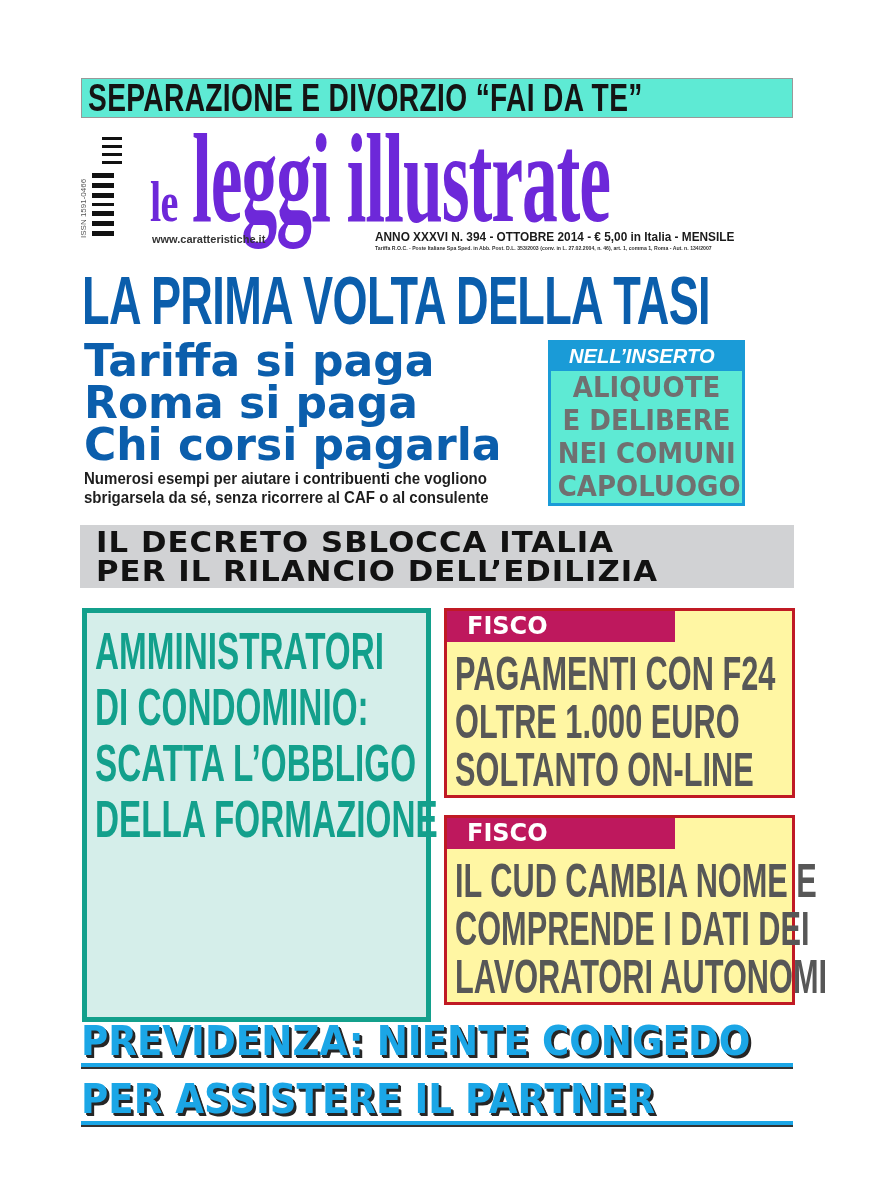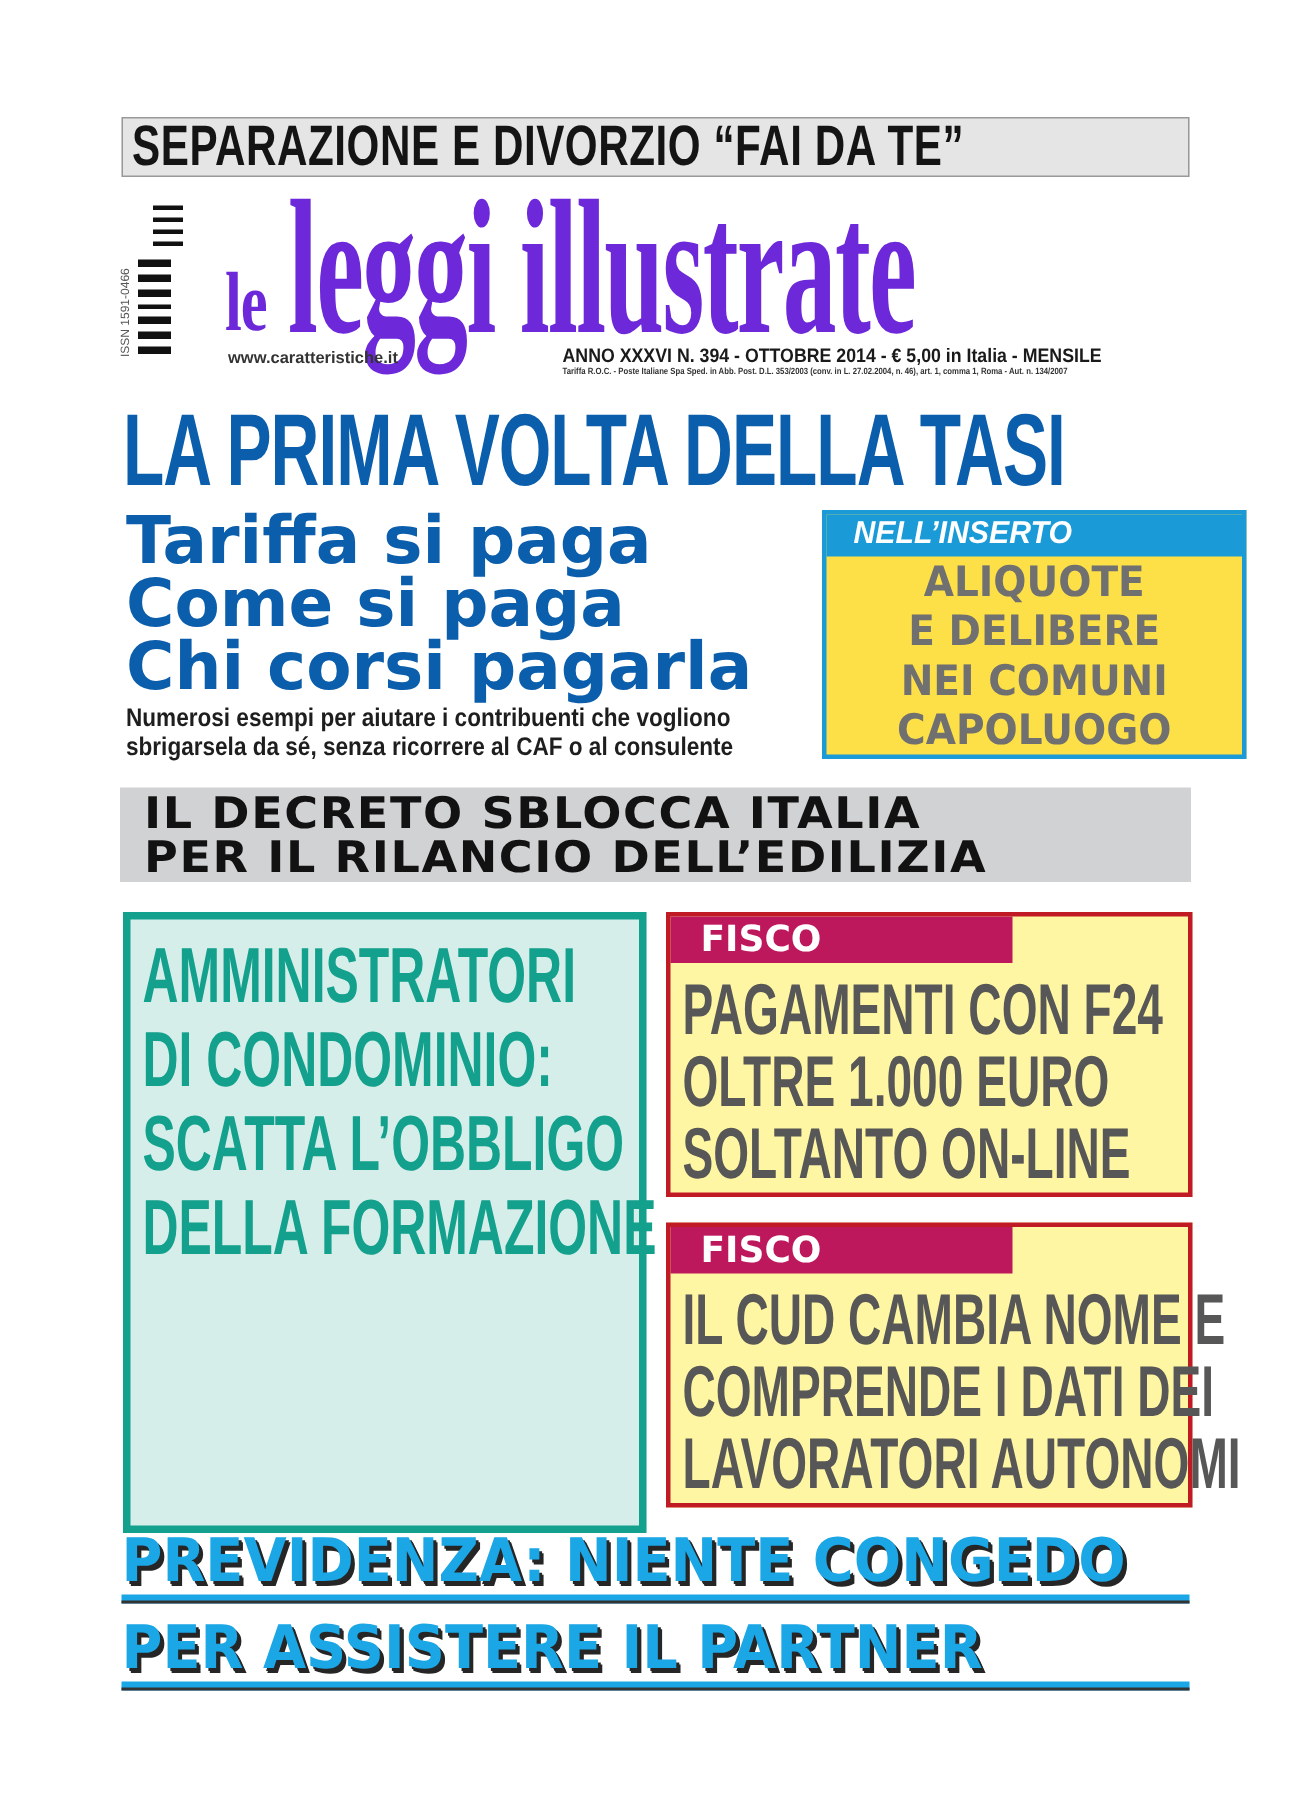--- a/index.html
+++ b/index.html
@@ -1,41 +1,41 @@
 <!DOCTYPE html>
 <html><head>
 <meta charset="utf-8">
 <style>
   html, body { margin: 0; padding: 0; background: #ffffff; }
   body { width: 874px; height: 1200px; position: relative; overflow: hidden; font-family: "Liberation Sans", sans-serif; }
   .abs { position: absolute; }
 
   
-  .top-banner { left: 81px; top: 78px; width: 712px; height: 40px; background: #e5e5e5; border: 1px solid #999; box-sizing: border-box; overflow: hidden; }
+  .top-banner { left: 81px; top: 78px; width: 712px; height: 40px; background: #5eead4; border: 1px solid #999; box-sizing: border-box; overflow: hidden; }
   .top-banner span { position: absolute; left: 6px; top: -2px; font-family: "Liberation Sans", sans-serif; font-weight: bold; font-size: 38px; line-height: 42px; color: #141414; transform: scaleX(0.74); transform-origin: left center; white-space: nowrap; letter-spacing: 0.5px; }
 
   
   .issn { left: 79px; top: 162px; font-size: 8px; color: #555; transform: rotate(-90deg); transform-origin: left top; white-space: nowrap; font-family: "Liberation Sans", sans-serif; }
   .barcode { left: 92px; top: 133px; width: 34px; height: 105px; }
   .barcode div { position: absolute; left: 0; background: #111; height: 5px; }
   .logo { left: 150px; top: 128px; height: 110px; width: 650px; color: #6d28d9; font-family: "Liberation Serif", serif; font-weight: bold; white-space: nowrap; }
   .logo .le { position: absolute; left: 0; top: 44px; font-size: 56px; line-height: 60px; transform: scaleX(0.72); transform-origin: left top; letter-spacing: -1px; }
   .logo .main { position: absolute; left: 42px; top: -14px; font-size: 128px; line-height: 128px; transform: scaleX(0.56); transform-origin: left top; letter-spacing: -2px; }
   .url { left: 152px; top: 233px; font-size: 11px; font-weight: bold; color: #333; }
   .issue { left: 375px; top: 229px; font-size: 13px; font-weight: bold; color: #1a1a1a; white-space: nowrap; transform: scaleX(0.91); transform-origin: left top; }
   .postal { left: 375px; top: 245px; font-size: 6px; font-weight: bold; color: #333; white-space: nowrap; transform: scaleX(0.86); transform-origin: left top; }
 
   
   .headline { left: 82px; top: 264px; font-size: 68px; font-weight: bold; color: #0b5eac; line-height: 72px; white-space: nowrap; transform: scaleX(0.663); transform-origin: left top; letter-spacing: -1px; }
 
   .sub { left: 84px; font-family: "DejaVu Sans", sans-serif; font-weight: bold; color: #0b5eac; font-size: 44px; line-height: 46px; white-space: nowrap; transform: scaleX(1.0); transform-origin: left top; }
   .desc { left: 84px; font-size: 17px; font-weight: bold; color: #1e1e1e; white-space: nowrap; line-height: 20px; transform: scaleX(0.885); transform-origin: left top; }
 
   
-  .insert { left: 548px; top: 340px; width: 283px; height: 166px; background: #fde047; border: 3px solid #1a9bd7; box-sizing: border-box; }
+  .insert { left: 548px; top: 340px; width: 197px; height: 166px; background: #5eead4; border: 3px solid #1a9bd7; box-sizing: border-box; }
   .insert-head { position: absolute; left: 0; top: 0; width: 100%; height: 28px; background: #1a9bd7; }
   .insert-head span { position: absolute; left: 18px; top: 1px; font-size: 21px; font-weight: bold; font-style: italic; color: #fff; white-space: nowrap; transform: scaleX(0.96); transform-origin: left top; }
   .insert-body { position: absolute; left: 0; top: 28px; width: 100%; text-align: center; }
   .insert-body div { font-family: "DejaVu Sans", sans-serif; font-weight: bold; color: #707070; font-size: 28px; line-height: 33px; white-space: nowrap; transform: scaleX(0.93); }
 
   
   .decreto { left: 80px; top: 525px; width: 714px; height: 63px; background: #d1d2d4; }
   .decreto div { position: absolute; left: 16px; font-family: "DejaVu Sans", sans-serif; font-weight: bold; font-size: 29px; line-height: 29px; color: #121212; white-space: nowrap; transform: scaleX(1.06); transform-origin: left top; letter-spacing: 1px; }
 
   
@@ -81,21 +81,21 @@
 <div class="abs logo">
   <span class="le">le</span>
   <span class="main">leggi illustrate</span>
 </div>
 <div class="abs url">www.caratteristiche.it</div>
 <div class="abs issue">ANNO XXXVI N. 394 - OTTOBRE 2014 - € 5,00 in Italia - MENSILE</div>
 <div class="abs postal">Tariffa R.O.C. - Poste Italiane Spa Sped. in Abb. Post. D.L. 353/2003 (conv. in L. 27.02.2004, n. 46), art. 1, comma 1, Roma - Aut. n. 134/2007</div>
 
 <div class="abs headline">LA PRIMA VOLTA DELLA TASI</div>
 <div class="abs sub" style="top:338px;">Tariffa si paga</div>
-<div class="abs sub" style="top:380px;">Come si paga</div>
+<div class="abs sub" style="top:380px;">Roma si paga</div>
 <div class="abs sub" style="top:422px;">Chi corsi pagarla</div>
 <div class="abs desc" style="top:469px;">Numerosi esempi per aiutare i contribuenti che vogliono</div>
 <div class="abs desc" style="top:488px;">sbrigarsela da sé, senza ricorrere al CAF o al consulente</div>
 
 <div class="abs insert">
   <div class="insert-head">
     <span>NELL’INSERTO</span>
   </div>
   <div class="insert-body">
     <div>ALIQUOTE</div>

